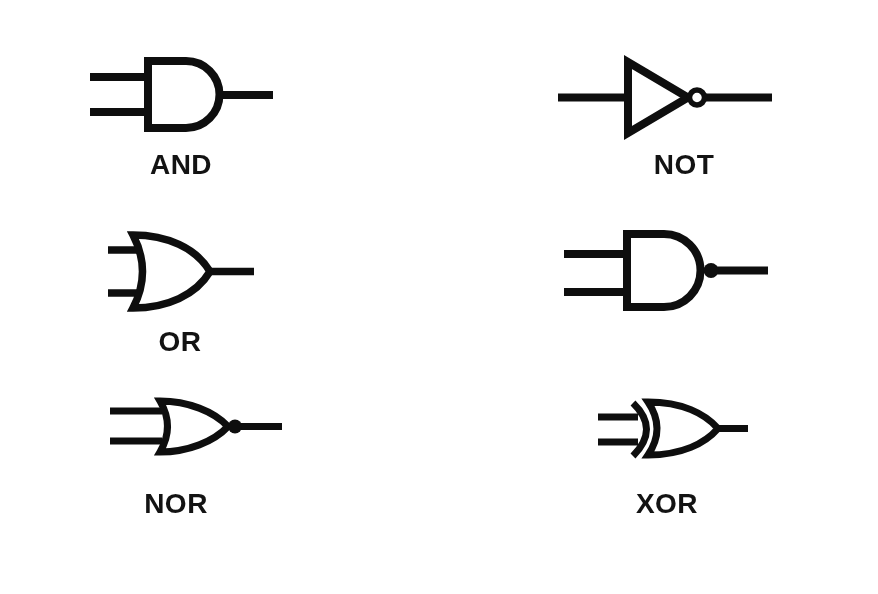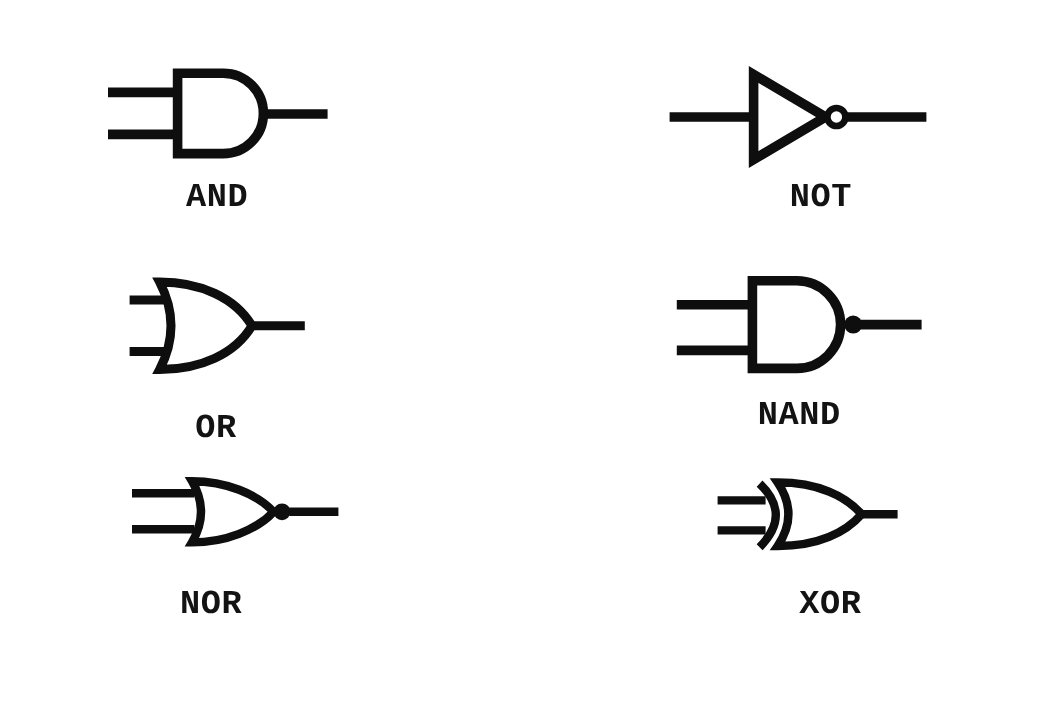--- a/index.html
+++ b/index.html
@@ -6,21 +6,21 @@
     margin: 0;
     padding: 0;
     background: #ffffff;
   }
   #canvas {
     position: relative;
     width: 878px;
     height: 594px;
     background: #ffffff;
     overflow: hidden;
-    font-family: Liberation Mono, monospace;
+    font-family: Liberation Sans, sans-serif;
   }
   .gate {
     position: absolute;
   }
   .gate svg {
     display: block;
   }
   .sym {
     stroke: #0e0e0e;
     fill: none;
@@ -70,32 +70,31 @@
   <div class="gate-label" style="left:684px; top:165px;">NOT</div>
 
   <div class="gate" style="left:105px; top:230px;">
     <svg width="150" height="84" viewBox="0 0 150 84">
       <line class="sym" x1="3" y1="20" x2="33" y2="20" stroke-width="7.5"></line>
       <line class="sym" x1="3" y1="63" x2="33" y2="63" stroke-width="7.5"></line>
       <line class="sym" x1="103" y1="41.5" x2="149" y2="41.5" stroke-width="7.5"></line>
       <path class="sym-fill-white" d="M28,5 C62,5 91,18 105,41.5 C91,65 62,78 28,78 Q47,41.5 28,5 Z" stroke-width="7.5" stroke-linejoin="miter"></path>
     </svg>
   </div>
-  <div class="gate-label" style="left:180px; top:358px;">OR</div>
+  <div class="gate-label" style="left:180px; top:342px;">OR</div>
 
   <div class="gate" style="left:560px; top:228px;">
     <svg width="212" height="84" viewBox="0 0 212 84">
       <line class="sym" x1="4" y1="26" x2="69" y2="26" stroke-width="8"></line>
       <line class="sym" x1="4" y1="64" x2="69" y2="64" stroke-width="8"></line>
       <line class="sym" x1="150" y1="42.5" x2="208" y2="42.5" stroke-width="8"></line>
       <path class="sym-fill-white" d="M67,6 L104,6 A36.5,36.5 0 0 1 104,79 L67,79 Z" stroke-width="8" stroke-linejoin="miter"></path>
       <circle class="sym-fill-black" cx="151" cy="42.5" r="7.5"></circle>
     </svg>
   </div>
-  <div class="gate-label" style="left:666px; top:347px;">NAND</div>
 
   <div class="gate" style="left:105px; top:393px;">
     <svg width="180" height="70" viewBox="0 0 180 70">
       <line class="sym" x1="5" y1="18" x2="57" y2="18" stroke-width="7"></line>
       <line class="sym" x1="5" y1="48" x2="57" y2="48" stroke-width="7"></line>
       <line class="sym" x1="136" y1="33.5" x2="177" y2="33.5" stroke-width="7"></line>
       <path class="sym-fill-white" d="M55,8 C83,8 109,18.5 123,33.5 C109,48.5 83,59 55,59 Q70,33.5 55,8 Z" stroke-width="7" stroke-linejoin="miter"></path>
       <circle class="sym-fill-black" cx="130" cy="33.5" r="7"></circle>
     </svg>
   </div>
@@ -103,15 +102,15 @@
 
   <div class="gate" style="left:592px; top:393px;">
     <svg width="160" height="70" viewBox="0 0 160 70">
       <line class="sym" x1="6" y1="24" x2="46" y2="24" stroke-width="7"></line>
       <line class="sym" x1="6" y1="49" x2="46" y2="49" stroke-width="7"></line>
       <line class="sym" x1="124" y1="35.5" x2="156" y2="35.5" stroke-width="7"></line>
       <path class="sym" d="M41,10 Q68,36 41,63" stroke-width="7"></path>
       <path class="sym-fill-white" d="M56,9 C90,9 113,20.5 126,35.5 C113,50.5 90,62 56,62 Q74,35.5 56,9 Z" stroke-width="7" stroke-linejoin="miter"></path>
     </svg>
   </div>
-  <div class="gate-label" style="left:692px; top:504px;">XOR</div>
+  <div class="gate-label" style="left:667px; top:504px;">XOR</div>
 
 </div>
 
 </body></html>

